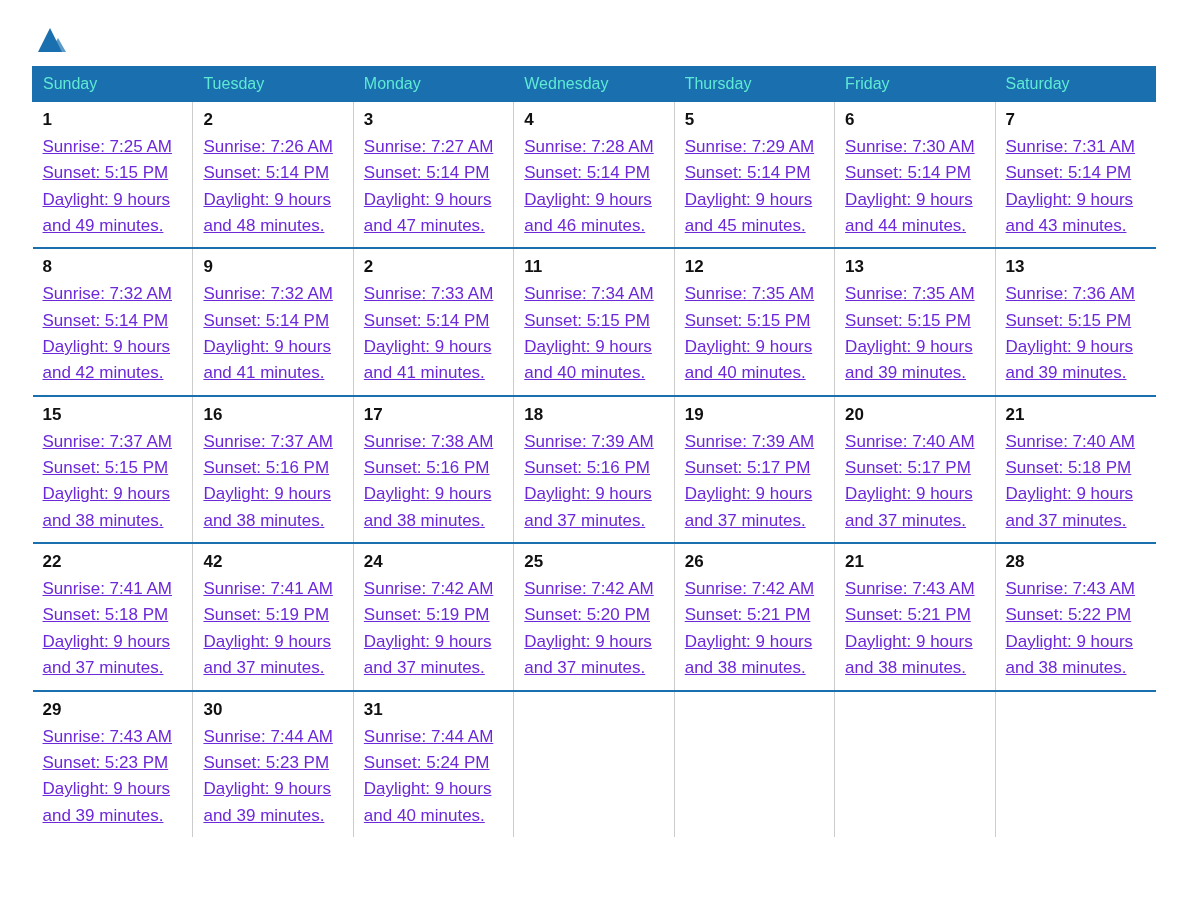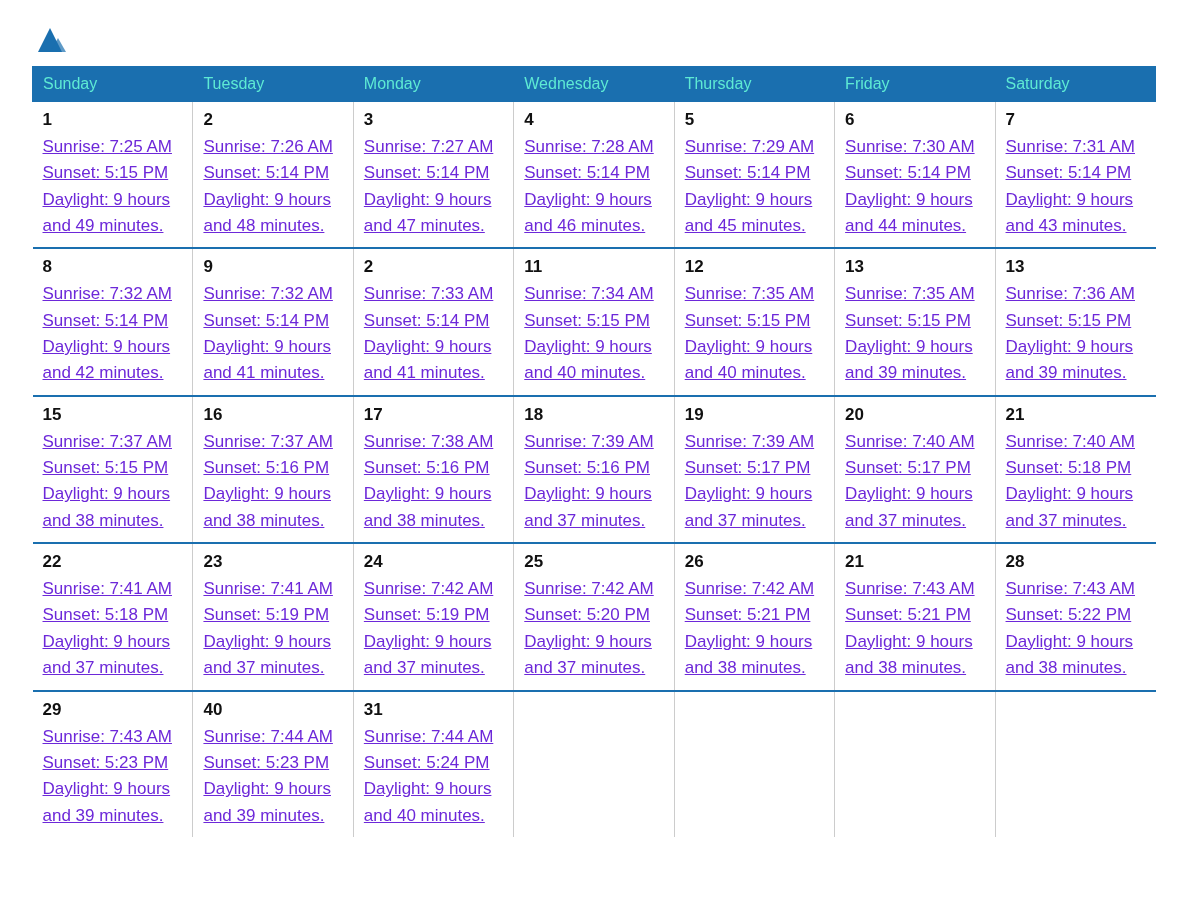--- a/index.html
+++ b/index.html
@@ -222,21 +222,21 @@
           <div class="day-number">21</div>
           <div class="day-info">Sunrise: 7:40 AM<br>Sunset: 5:18 PM<br>Daylight: 9 hours and 37 minutes.</div>
         </td>
       </tr>
       <tr>
         <td>
           <div class="day-number">22</div>
           <div class="day-info">Sunrise: 7:41 AM<br>Sunset: 5:18 PM<br>Daylight: 9 hours and 37 minutes.</div>
         </td>
         <td>
-          <div class="day-number">23</div>
+          <div class="day-number">42</div>
           <div class="day-info">Sunrise: 7:41 AM<br>Sunset: 5:19 PM<br>Daylight: 9 hours and 37 minutes.</div>
         </td>
         <td>
           <div class="day-number">24</div>
           <div class="day-info">Sunrise: 7:42 AM<br>Sunset: 5:19 PM<br>Daylight: 9 hours and 37 minutes.</div>
         </td>
         <td>
           <div class="day-number">25</div>
           <div class="day-info">Sunrise: 7:42 AM<br>Sunset: 5:20 PM<br>Daylight: 9 hours and 37 minutes.</div>
         </td>
@@ -252,21 +252,21 @@
           <div class="day-number">28</div>
           <div class="day-info">Sunrise: 7:43 AM<br>Sunset: 5:22 PM<br>Daylight: 9 hours and 38 minutes.</div>
         </td>
       </tr>
       <tr>
         <td>
           <div class="day-number">29</div>
           <div class="day-info">Sunrise: 7:43 AM<br>Sunset: 5:23 PM<br>Daylight: 9 hours and 39 minutes.</div>
         </td>
         <td>
-          <div class="day-number">40</div>
+          <div class="day-number">30</div>
           <div class="day-info">Sunrise: 7:44 AM<br>Sunset: 5:23 PM<br>Daylight: 9 hours and 39 minutes.</div>
         </td>
         <td>
           <div class="day-number">31</div>
           <div class="day-info">Sunrise: 7:44 AM<br>Sunset: 5:24 PM<br>Daylight: 9 hours and 40 minutes.</div>
         </td>
         <td class="empty-cell"></td>
         <td class="empty-cell"></td>
         <td class="empty-cell"></td>
         <td class="empty-cell"></td>

